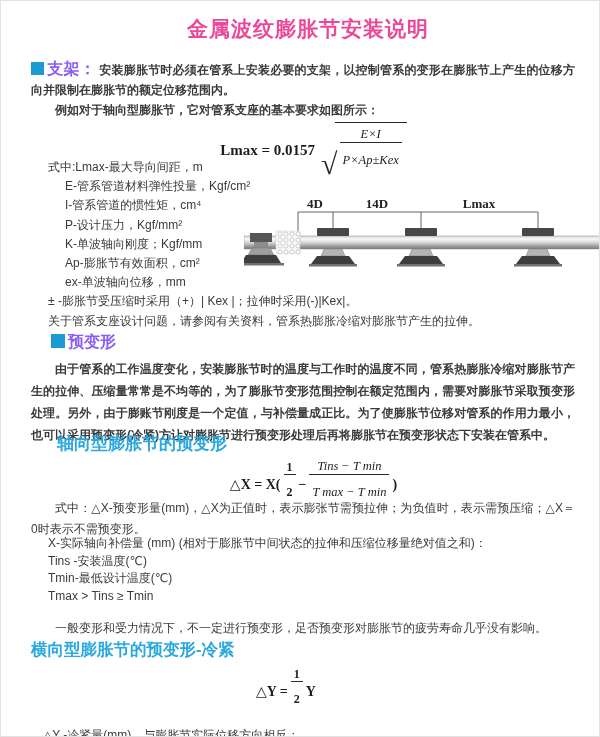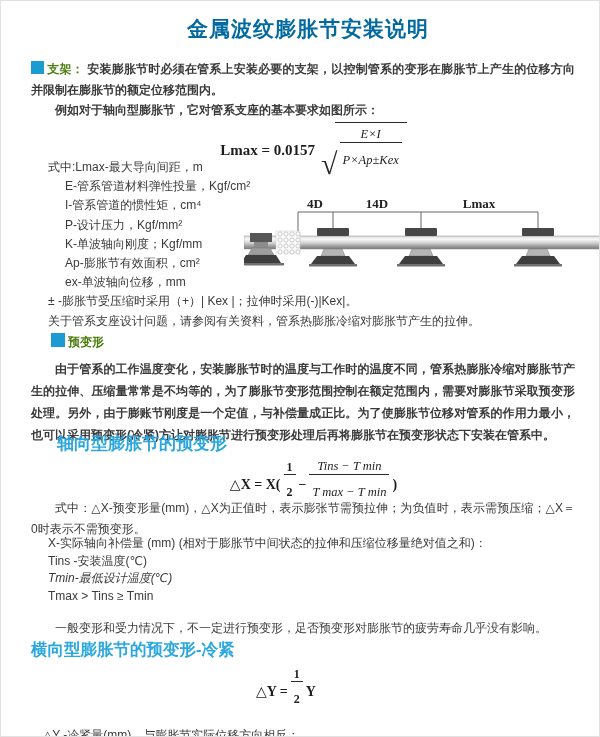--- a/index.html
+++ b/index.html
@@ -5,25 +5,25 @@
   * { margin:0; padding:0; box-sizing:border-box; }
   html,body { background:#fff; }
   .page {
     position:relative; width:600px; height:737px; margin:0 auto;
     background:#ffffff; border:1px solid #e2e2e2; overflow:hidden;
     font-family:"Liberation Sans","DejaVu Sans",sans-serif; color:#3d3d3d;
   }
   .abs { position:absolute; }
   .page-title {
     top:14px; left:16px; right:0; text-align:center;
-    font-size:21px; font-weight:bold; color:#0369a1; letter-spacing:1px;
+    font-size:21px; font-weight:bold; color:#ec4899; letter-spacing:1px;
   }
   .para { font-size:12px; line-height:20px; text-align:justify; color:#3a3a3a; }
   .bold { font-weight:600; }
-  .sec-heading { font-size:12px; font-weight:bold; color:#4d7c0f;font-family:Liberation Mono, monospace; }
+  .sec-heading { font-size:16px; font-weight:bold; color:#8b5cf6; }
   .sec-square { display:inline-block; width:13px; height:13px; background:#1b9bd1;
     margin-right:3px; vertical-align:-1px; }
   .sub-heading { font-size:17px; font-weight:bold; color:#2aa7de; }
   .var-line { font-size:12px; line-height:19.2px; color:#3a3a3a; white-space:nowrap; }
   .indent2 { text-indent:2em; }
   .ml17 { margin-left:17px; }
   
   .formula-row { position:absolute; left:0; right:0; display:flex; justify-content:center;
     align-items:center; font-family:"Liberation Serif","DejaVu Serif",serif; color:#1d1d1d;margin-left:27px; }
   .f-prefix { font-weight:bold; font-size:15px; margin-right:6px; }
@@ -172,21 +172,21 @@
       <span class="den">T max − T min</span>
     </span>
     <span class="f-text">)</span>
   </div>
 
   <div class="abs para indent2" style="top:497px; left:30px; width:544px; line-height:21px;">式中：△X-预变形量(mm)，△X为正值时，表示膨张节需预拉伸；为负值时，表示需预压缩；△X＝0时表示不需预变形。</div>
 
   <div class="abs" style="top:534px; left:47px;">
     <div class="var-line" style="line-height:17.6px;">X-实际轴向补偿量 (mm) (相对于膨胀节中间状态的拉伸和压缩位移量绝对值之和)：</div>
     <div class="var-line" style="line-height:17.6px;">Tins -安装温度(℃)</div>
-    <div class="var-line" style="line-height:17.6px;font-style:italic;">Tmin-最低设计温度(℃)</div>
+    <div class="var-line" style="line-height:17.6px;">Tmin-最低设计温度(℃)</div>
     <div class="var-line" style="line-height:17.6px;">Tmax &gt; Tins ≥ Tmin</div>
   </div>
 
   <div class="abs para indent2" style="top:617px; left:30px; width:544px;">一般变形和受力情况下，不一定进行预变形，足否预变形对膨胀节的疲劳寿命几乎没有影响。</div>
 
   <div class="abs sub-heading" style="top:638px; left:30px; font-size:16.5px;">横向型膨胀节的预变形-冷紧</div>
 
   <div class="formula-row" style="top:666px; padding-right:55px;">
     <span class="f-text">△Y =</span>
     <span class="frac upright">

